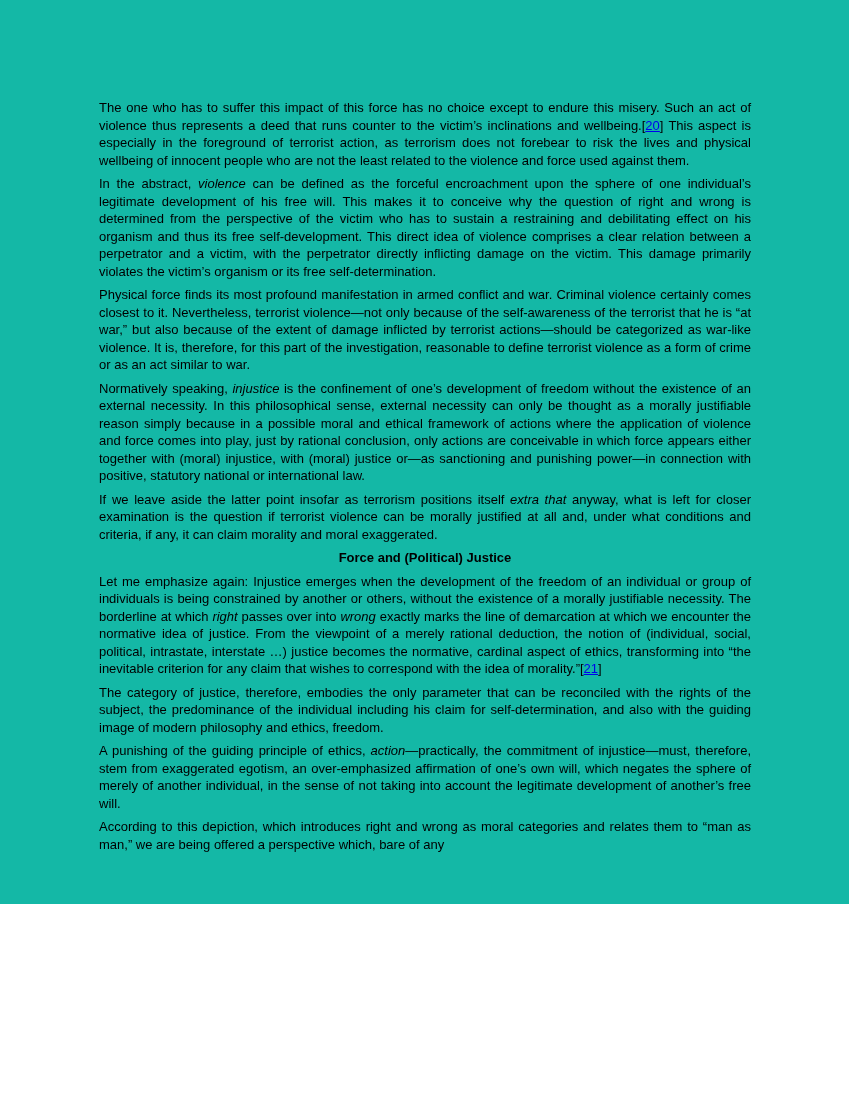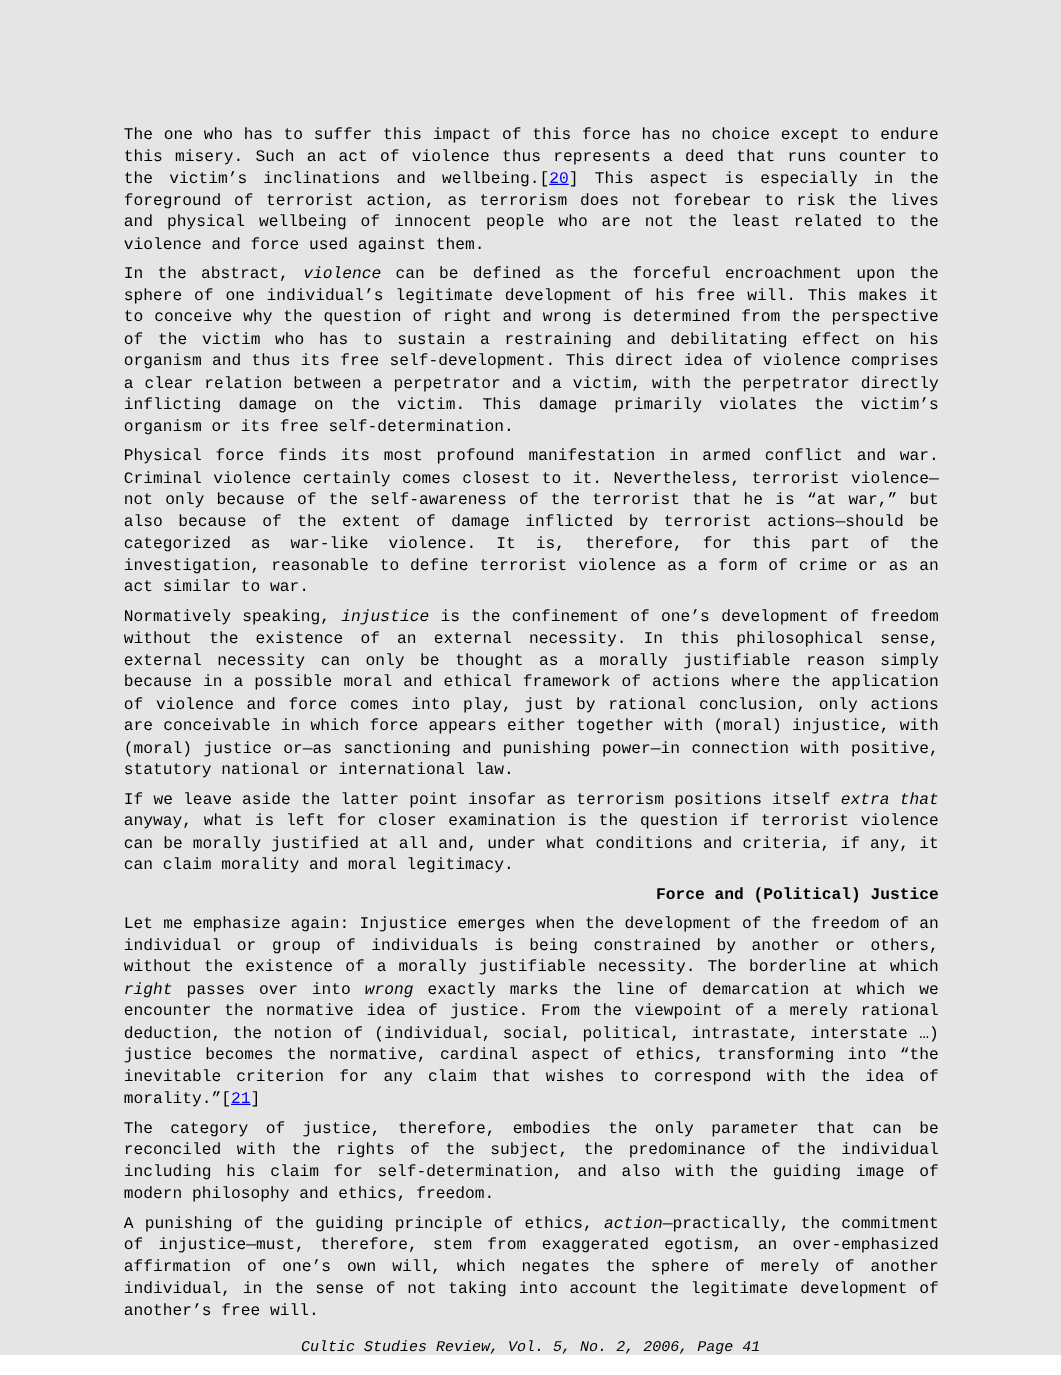--- a/index.html
+++ b/index.html
@@ -3,44 +3,44 @@
 <meta charset="utf-8">
 <style>
   html, body {
     margin: 0;
     padding: 0;
     background: #ffffff;
   }
   .page {
     position: relative;
     width: 849px;
-    height: 1084px;
-    background: #e5e5e5;
+    height: 904px;
+    background: #14b8a6;
     overflow: hidden;
-    font-family: Liberation Mono, monospace;
+    font-family: Liberation Sans, sans-serif;
     color: #000000;
   }
   .content {
     position: absolute;
     left: 99px;
     top: 99px;
     width: 652px;
     font-size: 13px;
     line-height: 17.5px;
     text-align: justify;
   }
   .content p {
     margin: 0 0 6px 0;
   }
   .content h2 {
     font-size: 13px;
     line-height: 17.5px;
     font-weight: bold;
     margin: 0 0 6px 0;
-    text-align: right;
+    text-align: center;
   }
   .content a {
     color: #0000ee;
     text-decoration: underline;
     cursor: pointer;
   }
   .content em {
     font-style: italic;
     margin-top: 40px;
   }
@@ -58,20 +58,21 @@
 </style>
 </head>
 <body>
 
 <div class="page">
   <div class="content">
       <p><span>The one who has to suffer this impact of this force has no choice except to endure this misery. Such an act of violence thus represents a deed that runs counter to the victim’s inclinations and wellbeing.[</span><a href="#" style="color: rgb(0, 0, 238);">20</a><span>] This aspect is especially in the foreground of terrorist action, as terrorism does not forebear to risk the lives and physical wellbeing of innocent people who are not the least related to the violence and force used against them.</span></p>
       <p><span>In the abstract, </span><em>violence</em><span> can be defined as the forceful encroachment upon the sphere of one individual’s legitimate development of his free will. This makes it to conceive why the question of right and wrong is determined from the perspective of the victim who has to sustain a restraining and debilitating effect on his organism and thus its free self-development. This direct idea of violence comprises a clear relation between a perpetrator and a victim, with the perpetrator directly inflicting damage on the victim. This damage primarily violates the victim’s organism or its free self-determination.</span></p>
       <p><span>Physical force finds its most profound manifestation in armed conflict and war. Criminal violence certainly comes closest to it. Nevertheless, terrorist violence—not only because of the self-awareness of the terrorist that he is “at war,” but also because of the extent of damage inflicted by terrorist actions—should be categorized as war-like violence. It is, therefore, for this part of the investigation, reasonable to define terrorist violence as a form of crime or as an act similar to war.</span></p>
       <p><span>Normatively speaking, </span><em>injustice</em><span> is the confinement of one’s development of freedom without the existence of an external necessity. In this philosophical sense, external necessity can only be thought as a morally justifiable reason simply because in a possible moral and ethical framework of actions where the application of violence and force comes into play, just by rational conclusion, only actions are conceivable in which force appears either together with (moral) injustice, with (moral) justice or—as sanctioning and punishing power—in connection with positive, statutory national or international law.</span></p>
-      <p><span>If we leave aside the latter point insofar as terrorism positions itself </span><em>extra that</em><span> anyway, what is left for closer examination is the question if terrorist violence can be morally justified at all and, under what conditions and criteria, if any, it can claim morality and moral legitimacy.</span></p>
+      <p><span>If we leave aside the latter point insofar as terrorism positions itself </span><em>extra that</em><span> anyway, what is left for closer examination is the question if terrorist violence can be morally justified at all and, under what conditions and criteria, if any, it can claim morality and moral exaggerated.</span></p>
       <h2><span>Force and (Political) Justice</span></h2>
       <p><span>Let me emphasize again: Injustice emerges when the development of the freedom of an individual or group of individuals is being constrained by another or others, without the existence of a morally justifiable necessity. The borderline at which </span><em>right</em><span> passes over into </span><em>wrong</em><span> exactly marks the line of demarcation at which we encounter the normative idea of justice. From the viewpoint of a merely rational deduction, the notion of (individual, social, political, intrastate, interstate …) justice becomes the normative, cardinal aspect of ethics, transforming into “the inevitable criterion for any claim that wishes to correspond with the idea of morality.”[</span><a href="#" style="color: rgb(0, 0, 238);">21</a><span>]</span></p>
       <p><span>The category of justice, therefore, embodies the only parameter that can be reconciled with the rights of the subject, the predominance of the individual including his claim for self-determination, and also with the guiding image of modern philosophy and ethics, freedom.</span></p>
       <p><span>A punishing of the guiding principle of ethics, </span><em>action</em><span>—practically, the commitment of injustice—must, therefore, stem from exaggerated egotism, an over-emphasized affirmation of one’s own will, which negates the sphere of merely of another individual, in the sense of not taking into account the legitimate development of another’s free will.</span></p>
+      <p><span>According to this depiction, which introduces right and wrong as moral categories and relates them to “man as man,” we are being offered a perspective which, bare of any</span></p>
     </div>
   <div class="footer">Cultic Studies Review, Vol. 5, No. 2, 2006, Page 41</div>
 </div>
 
 </body></html>

